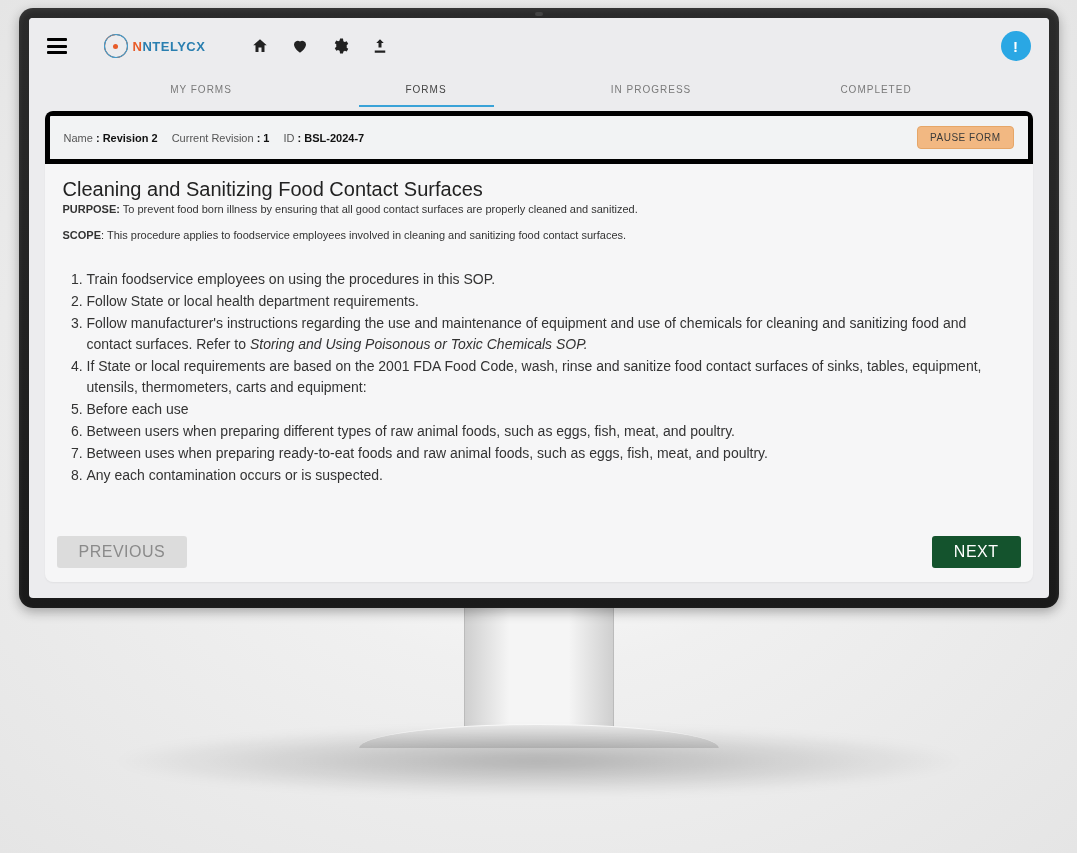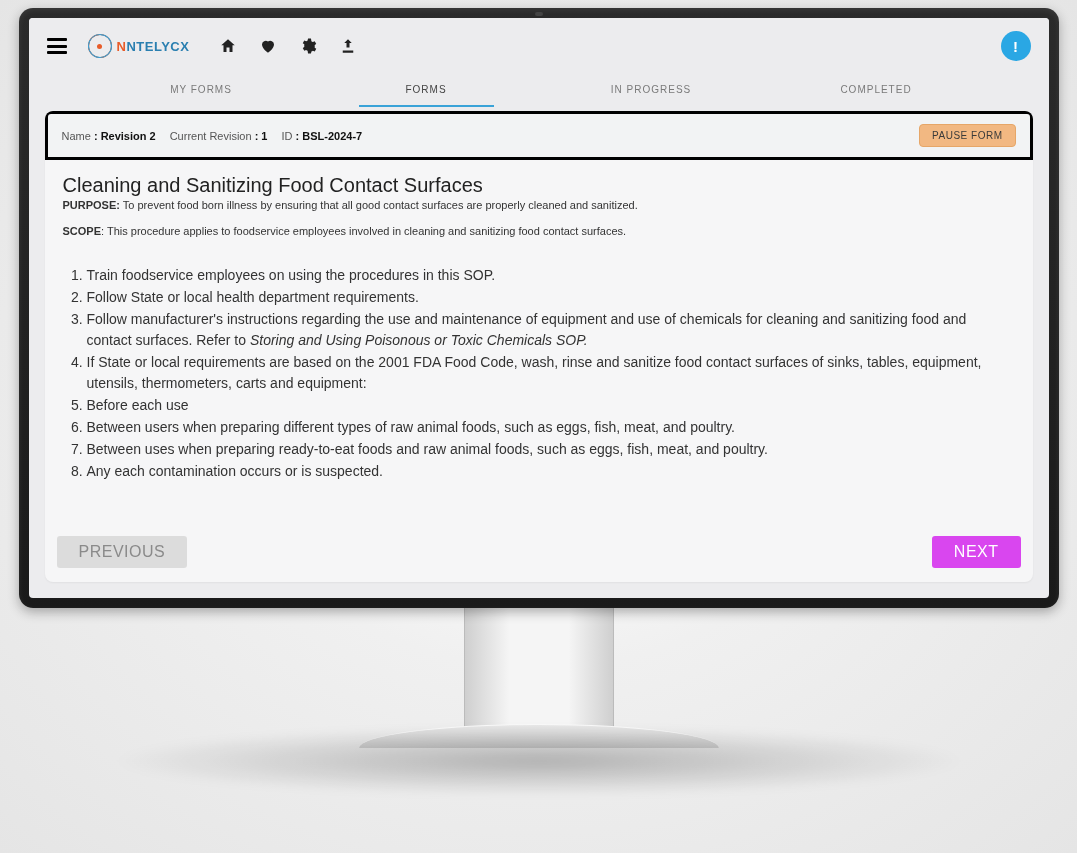--- a/index.html
+++ b/index.html
@@ -74,21 +74,21 @@
     display: flex;
     flex-direction: column;
     font-size: 12px;
     color: #333;
   }
   .topbar {
     height: 56px;
     display: flex;
     align-items: center;
     padding: 0 18px;
-    gap: 12px;
+    gap: 28px;
     background: #ececee;
   }
   .hamburger {
     width: 20px; height: 16px;
     display: flex; flex-direction: column; justify-content: space-between;
     cursor: pointer;
   }
   .hamburger span { height: 3px; background: #000; border-radius: 1px; }
   .logo {
     display: flex; align-items: center; gap: 2px;
@@ -153,21 +153,21 @@
     border-radius: 8px;
     flex: 1;
     display: flex; flex-direction: column;
     overflow: hidden;
     box-shadow: 0 1px 2px rgba(0,0,0,0.05);
   }
   .card-header {
     display: flex; align-items: center;
     padding: 10px 14px;
     background: #f2f3f4;
-    border: 3px solid #000000;
+    border: 5px solid #000000;
     border-radius: 6px 6px 0 0;
     font-size: 11px;
     color: #555;
     gap: 14px;
   }
   .card-header .pair b { color: #111; font-weight: 700; }
   .pause-btn {
     margin-left: auto;
     background: #f2b882;
     border: 1px solid #e6a668;
@@ -220,21 +220,21 @@
     font-size: 16px;
     letter-spacing: 0.5px;
     cursor: pointer;
   }
   .btn.prev {
     background: #dcdcdc;
     color: #8a8a8a;
     cursor: not-allowed;
   }
   .btn.next {
-    background: #d946ef;
+    background: #14532d;
     color: #fff;
   }
 </style>
 </head>
 <body>
 
 <div class="monitor">
   <div class="bezel">
     <div class="screen-inner">
 

